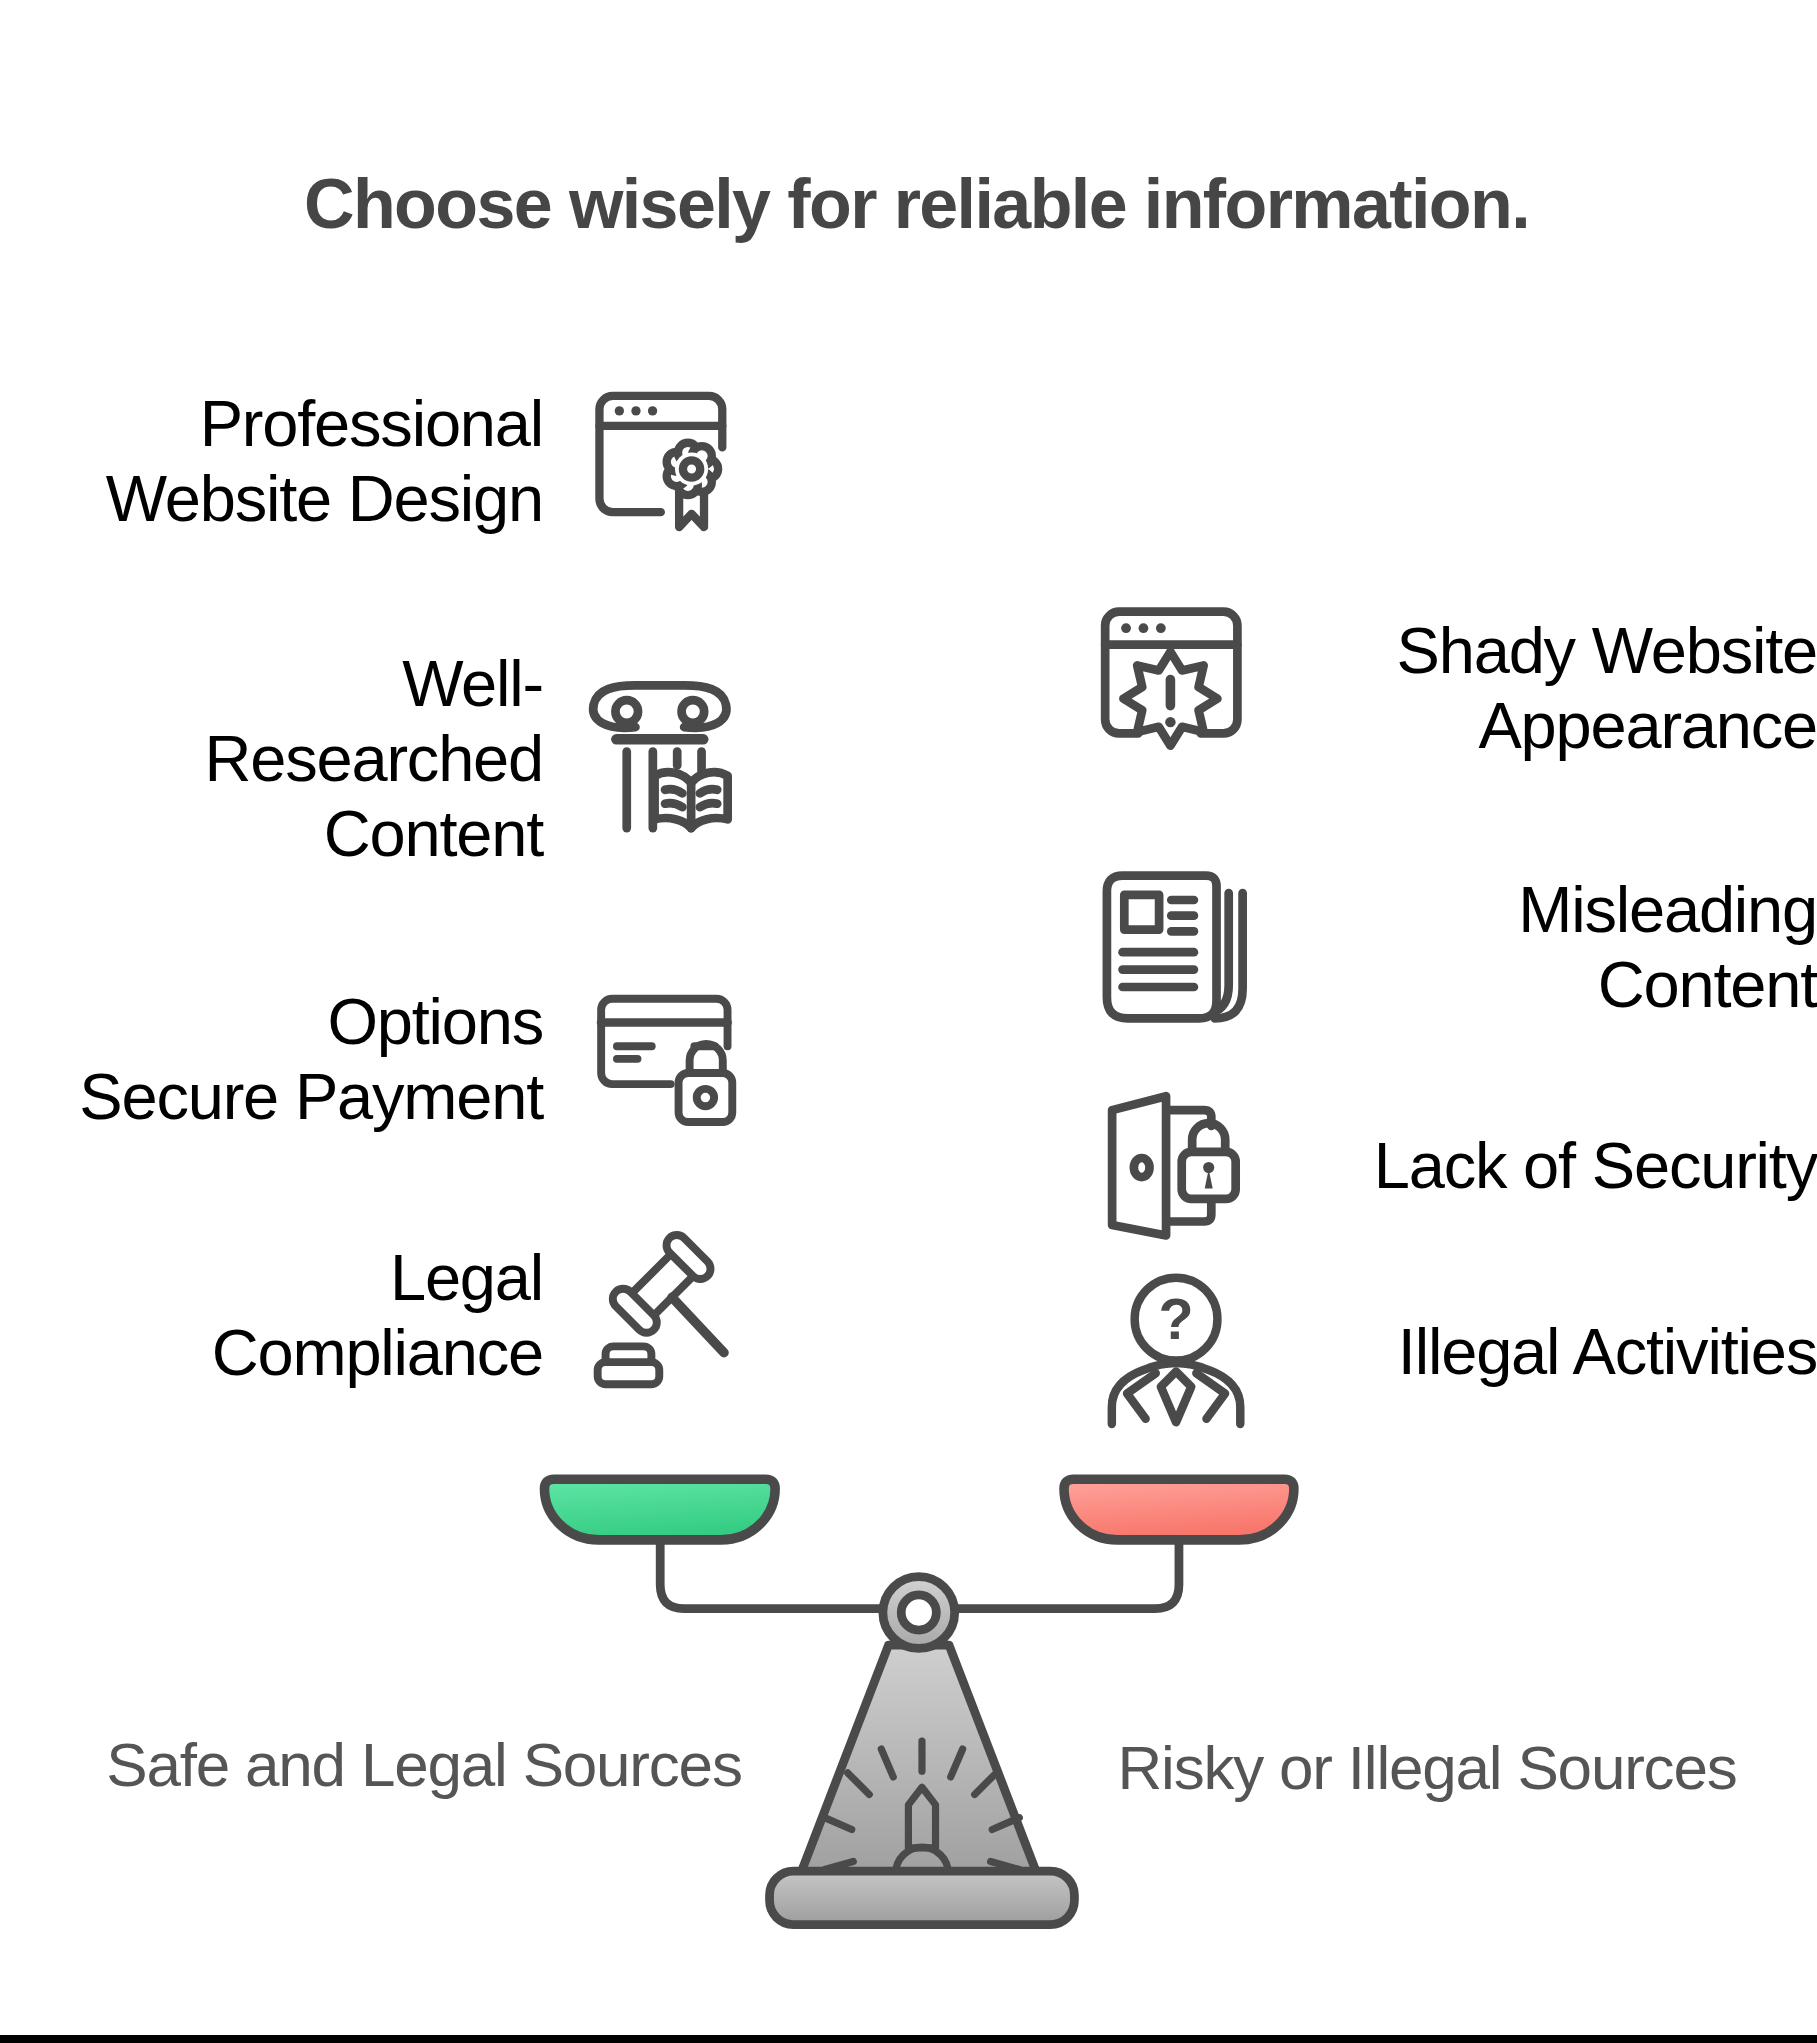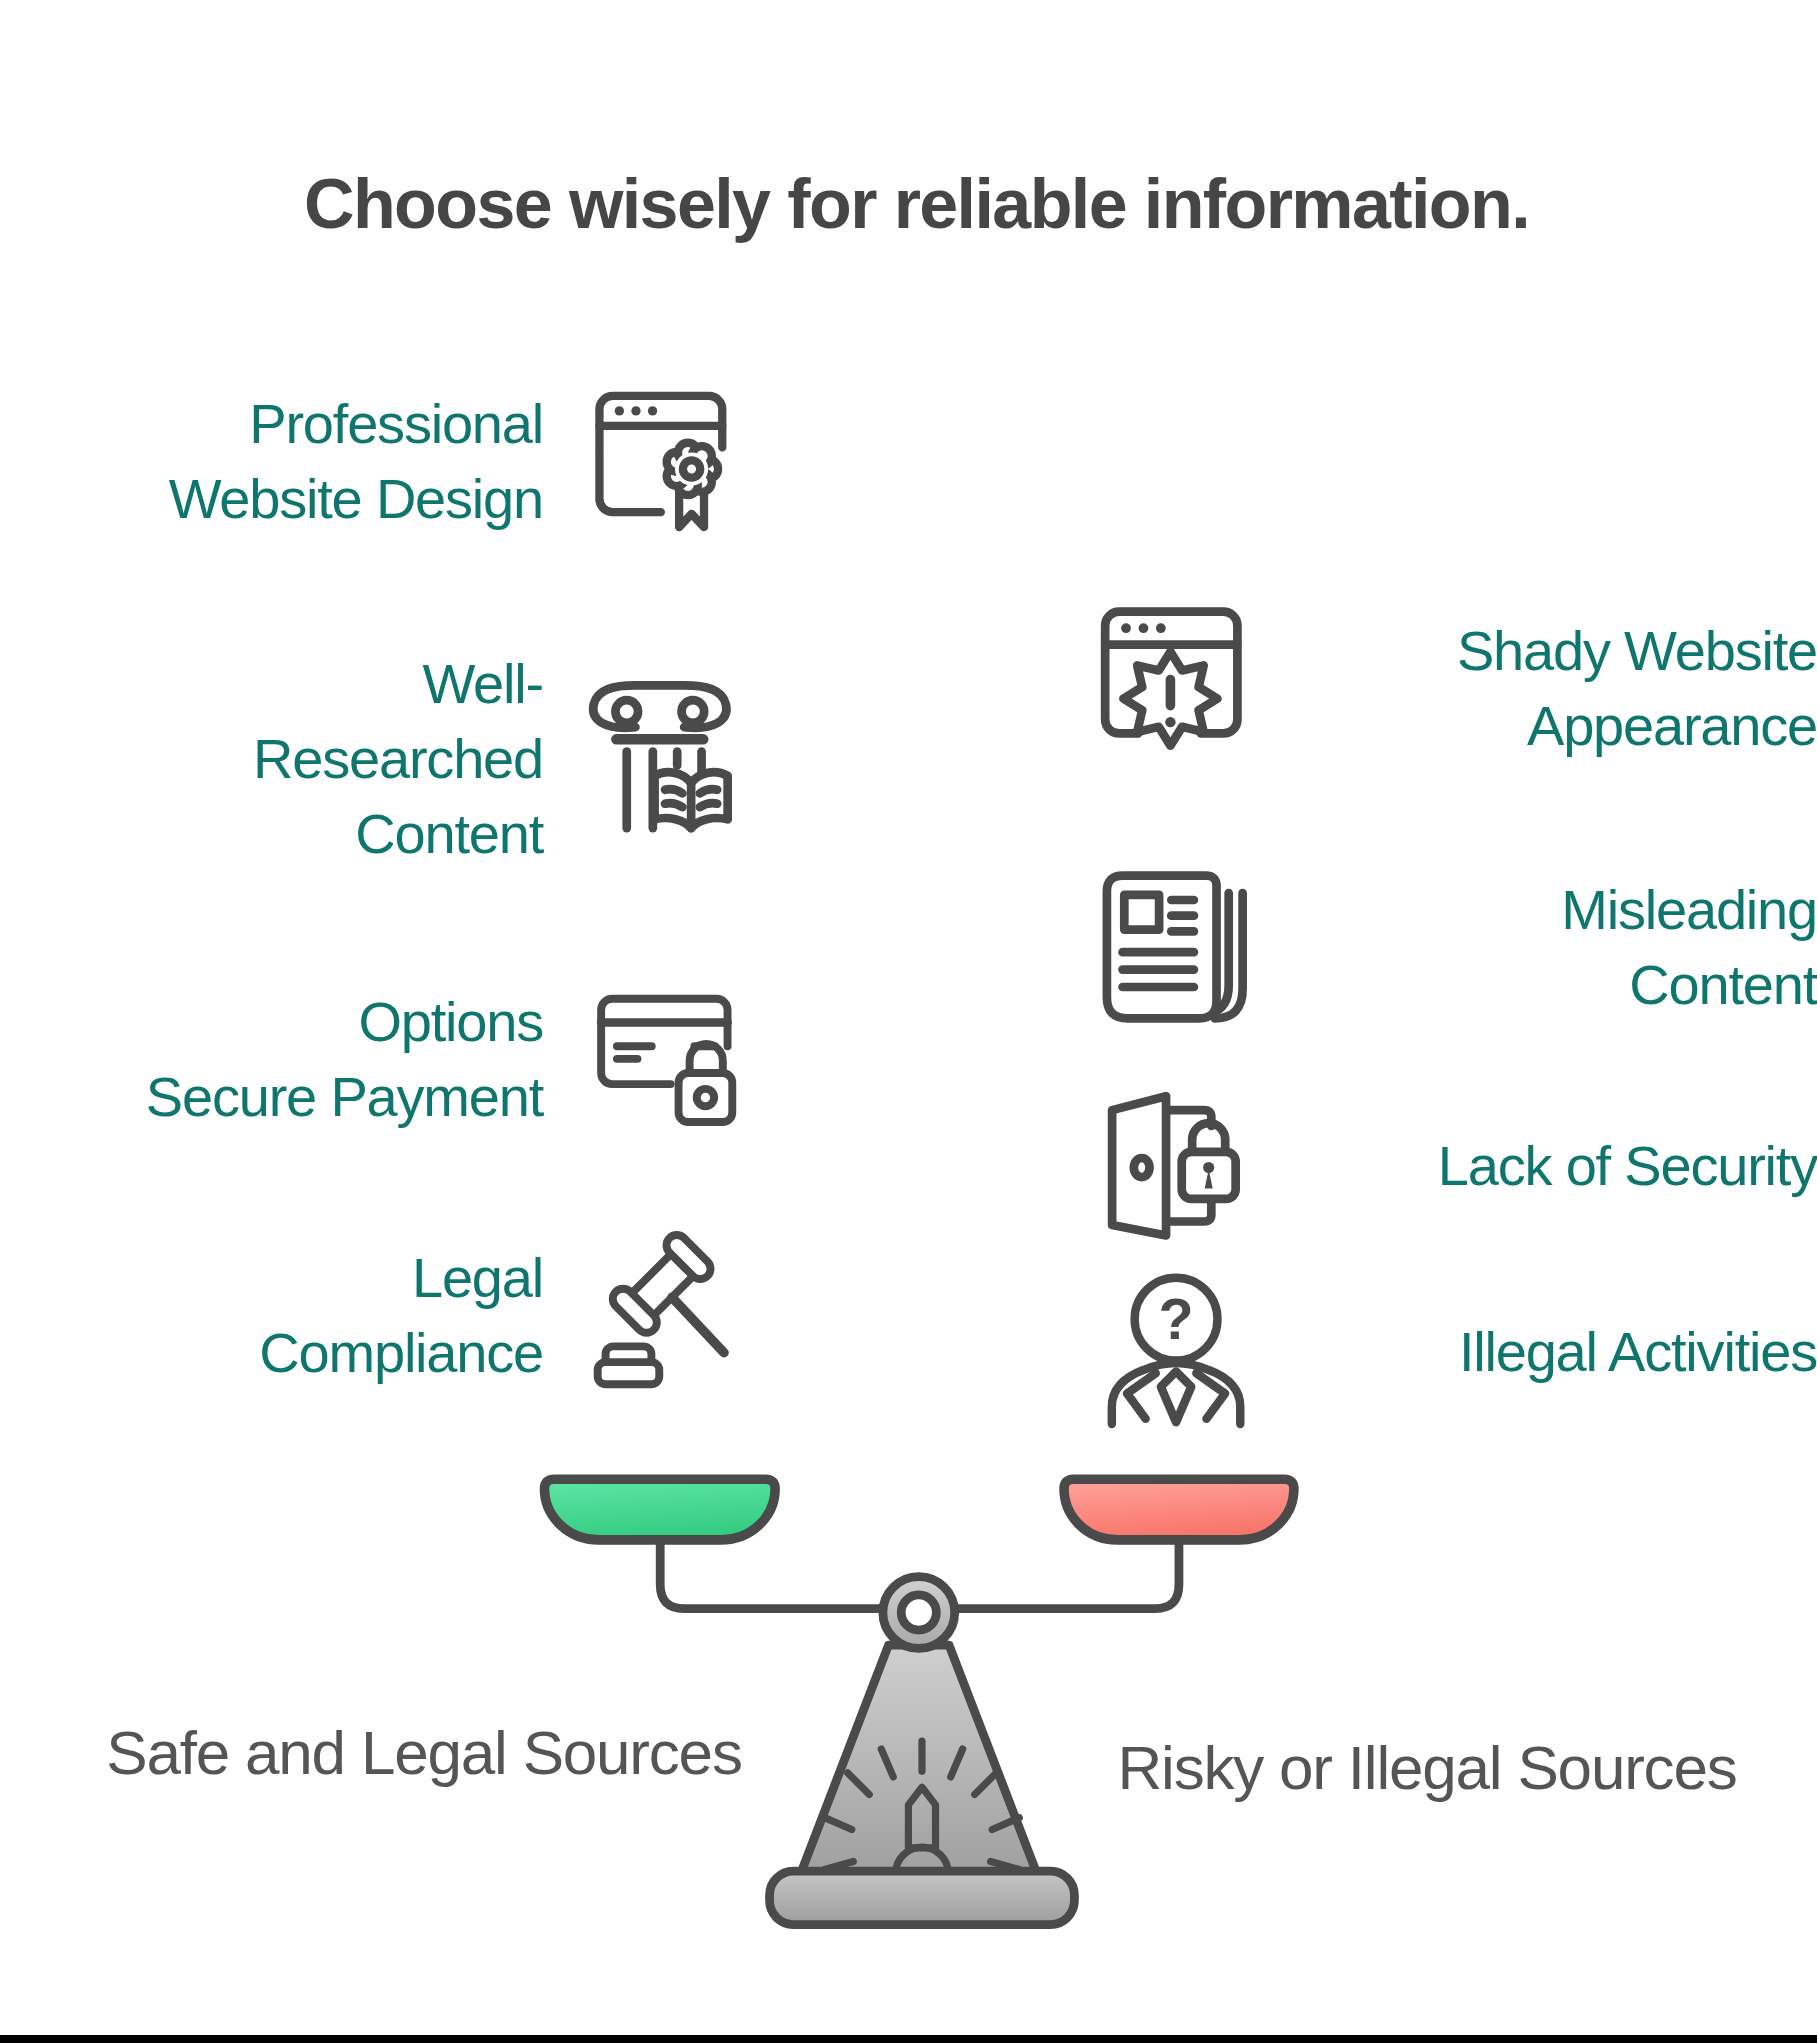--- a/index.html
+++ b/index.html
@@ -4,21 +4,21 @@
 <style>
   html,body{margin:0;padding:0;background:#ffffff;}
   .canvas{
     position:relative;width:1817px;height:2043px;background:#ffffff;overflow:hidden;
     font-family:"Liberation Sans",sans-serif;
   }
   .title{
     position:absolute;top:156px;left:0;width:1817px;text-align:center;
     font-size:70px;font-weight:700;letter-spacing:-1.6px;color:#464646;margin:8px;
   }
-  .item{position:absolute;color:#0f766e;font-size:56px;line-height:75px;letter-spacing:-1.2px;white-space:nowrap;}
+  .item{position:absolute;color:#000000;font-size:65px;line-height:75px;letter-spacing:-1.2px;white-space:nowrap;}
   .item.left{text-align:right;}
   .item.right{text-align:right;}
   .icon{position:absolute;}
   .icon svg{display:block;width:100%;height:100%;}
   .stroke{fill:none;stroke:#4a4a4a;stroke-width:5;stroke-linecap:round;stroke-linejoin:round;}
   .stroke.wfill{fill:#ffffff;}
   .fillg{fill:#4a4a4a;stroke:none;}
   .pan-label{
     position:absolute;top:1717px;width:718px;text-align:center;
     font-size:62px;letter-spacing:-1.2px;color:#555555;white-space:nowrap;
@@ -227,18 +227,18 @@
       <line x1="535" y1="380" x2="535" y2="342"></line>
       <line x1="571" y1="387" x2="586" y2="352"></line>
       <line x1="601" y1="409" x2="628" y2="382"></line>
       <line x1="623" y1="453" x2="657" y2="438"></line>
       <line x1="621" y1="493" x2="657" y2="503"></line>
     </g>
 
     <rect x="344" y="505" width="382" height="67" rx="30" fill="url(#baseGrad)" stroke="#4a4a4a" stroke-width="11"></rect>
   </svg>
 
-  <div class="pan-label" style="left:65px;">Safe and Legal Sources</div>
+  <div class="pan-label" style="left:65px;margin-top:12px;">Safe and Legal Sources</div>
   <div class="pan-label" style="left:1068px;margin-top:15px;">Risky or Illegal Sources</div>
 
   <div class="bottom-bar"></div>
 </div>
 
 
 </body></html>

